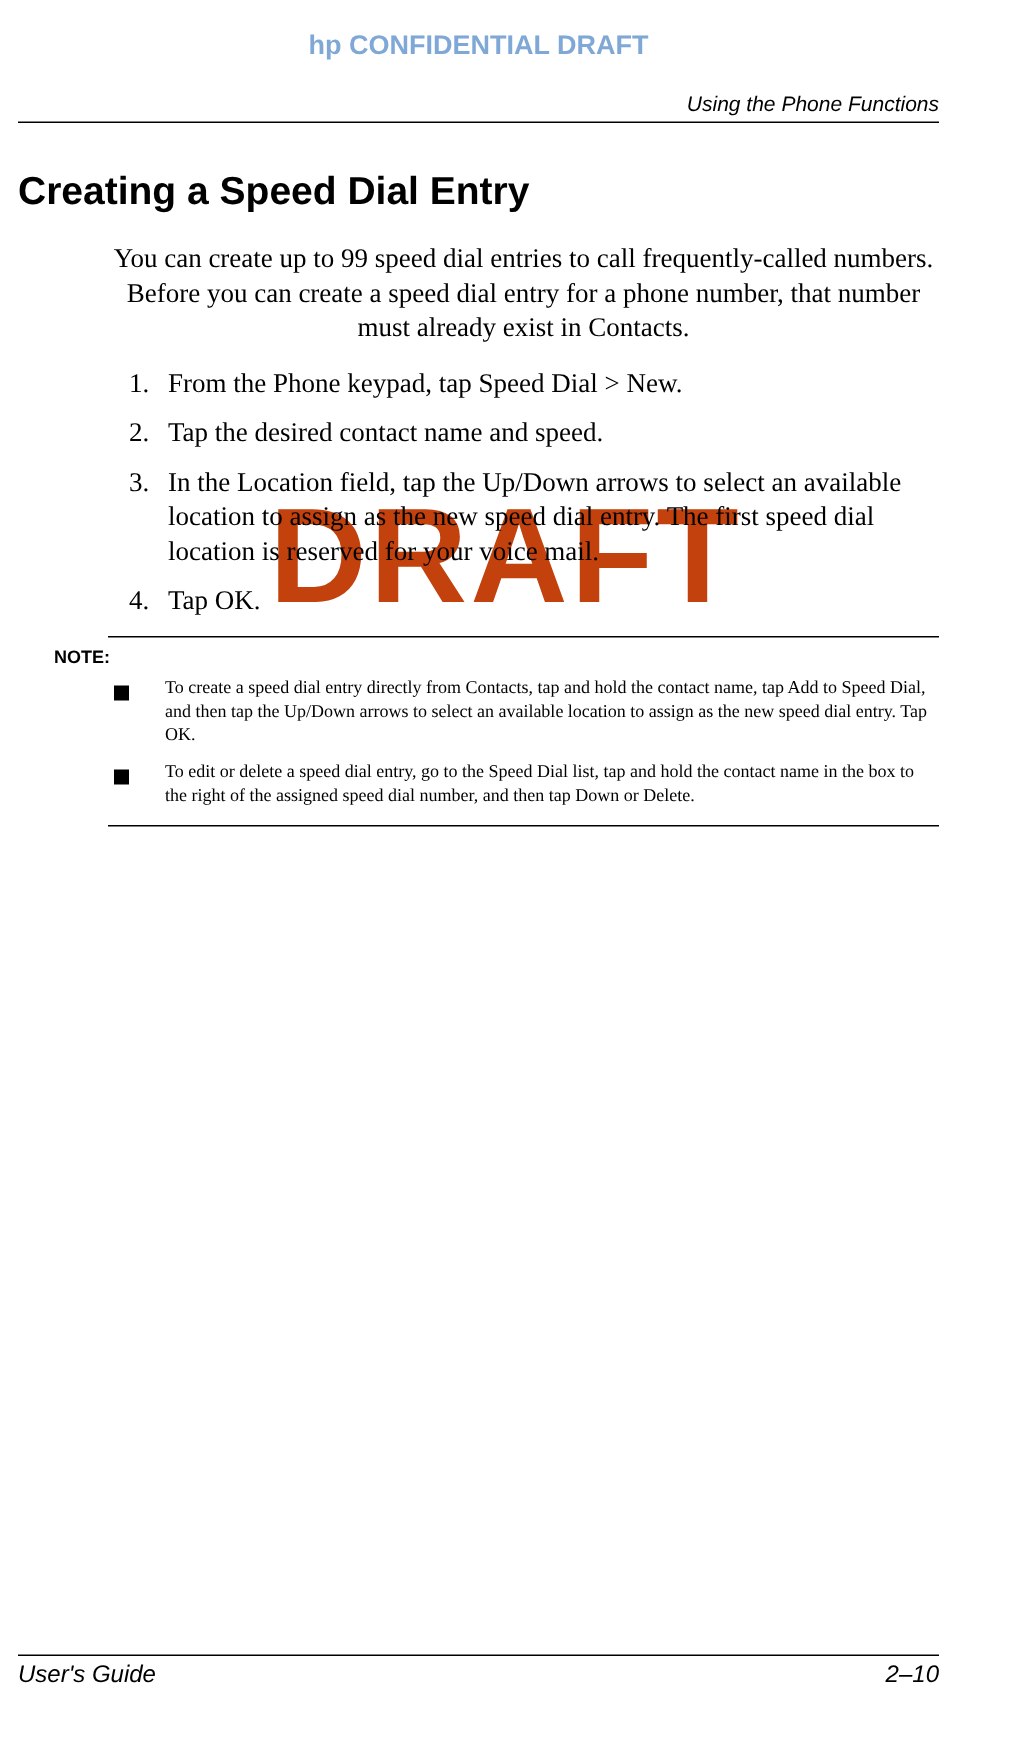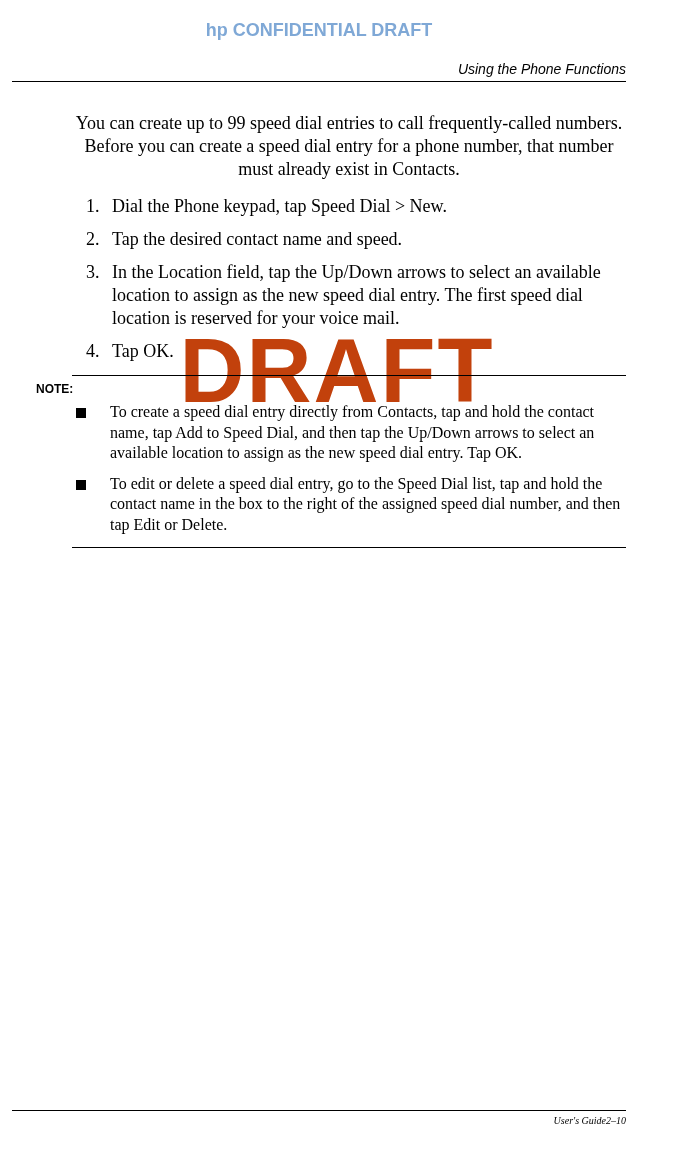--- a/index.html
+++ b/index.html
@@ -84,21 +84,21 @@
     font-family: Arial, Helvetica, sans-serif;
     font-weight: bold;
     font-size: 12px;
     margin-left: 24px;
     margin-bottom: 6px;
   }
   ul.note-list {
     list-style: none;
     margin: 0 0 12px 62px;
     padding: 0;
-    font-size: 16px;
+    font-size: 12px;
   }
   ul.note-list li {
     position: relative;
     padding-left: 36px;
     margin-bottom: 10px;
     line-height: 1.28;
   }
   ul.note-list li::before {
     content: "";
     position: absolute;
@@ -113,52 +113,53 @@
     bottom: 40px;
     left: 12px; right: 48px;
   }
   .footer-rule {
     border: none;
     border-top: 1px solid #000;
     margin: 0 0 4px 0;
   }
   .footer-row {
     display: flex;
-    justify-content: flex-end;
+    justify-content: space-between;
     font-style: italic;
-    font-family: Liberation Serif, serif;
-    font-size: 10px;
+    font-family: Liberation Sans, sans-serif;
+    font-size: 16px;
   }
   b { font-weight: normal; }
 </style>
 </head>
 <body>
 
 <div class="page">
   <div class="confidential">hp CONFIDENTIAL DRAFT</div>
   <div class="header-right">Using the Phone Functions</div>
   <hr class="header-rule">
 
   <div class="watermark">DRAFT</div>
 
   <div class="content">
+    <h1>Creating a Speed Dial Entry</h1>
     <p class="intro">You can create up to 99 speed dial entries to call frequently-called numbers. Before you can create a speed dial entry for a phone number, that number must already exist in Contacts.</p>
 
     <ol>
-      <li><span>Dial the Phone keypad, tap </span><b>Speed Dial &gt; New.</b></li>
+      <li><span>From the Phone keypad, tap </span><b>Speed Dial &gt; New.</b></li>
       <li>Tap the desired contact name and speed.</li>
       <li><span>In the </span><b>Location</b><span> field, tap the Up/Down arrows to select an available location to assign as the new speed dial entry. The first speed dial location is reserved for your voice mail.</span></li>
       <li><span>Tap </span><b>OK.</b></li>
     </ol>
 
     <hr class="note-divider">
     <div class="note-label">NOTE:</div>
     <ul class="note-list">
       <li><span>To create a speed dial entry directly from Contacts, tap and hold the contact name, tap </span><b>Add to Speed Dial,</b><span> and then tap the Up/Down arrows to select an available location to assign as the new speed dial entry. Tap </span><b>OK.</b></li>
-      <li><span>To edit or delete a speed dial entry, go to the </span><b>Speed Dial</b><span> list, tap and hold the contact name in the box to the right of the assigned speed dial number, and then tap </span><b>Edit</b><span> or </span><b>Delete.</b></li>
+      <li><span>To edit or delete a speed dial entry, go to the </span><b>Speed Dial</b><span> list, tap and hold the contact name in the box to the right of the assigned speed dial number, and then tap </span><b>Down</b><span> or </span><b>Delete.</b></li>
     </ul>
     <hr class="note-divider">
   </div>
 
   <div class="footer">
     <hr class="footer-rule">
     <div class="footer-row">
       <span>User's Guide</span>
       <span>2–10</span>
     </div>

